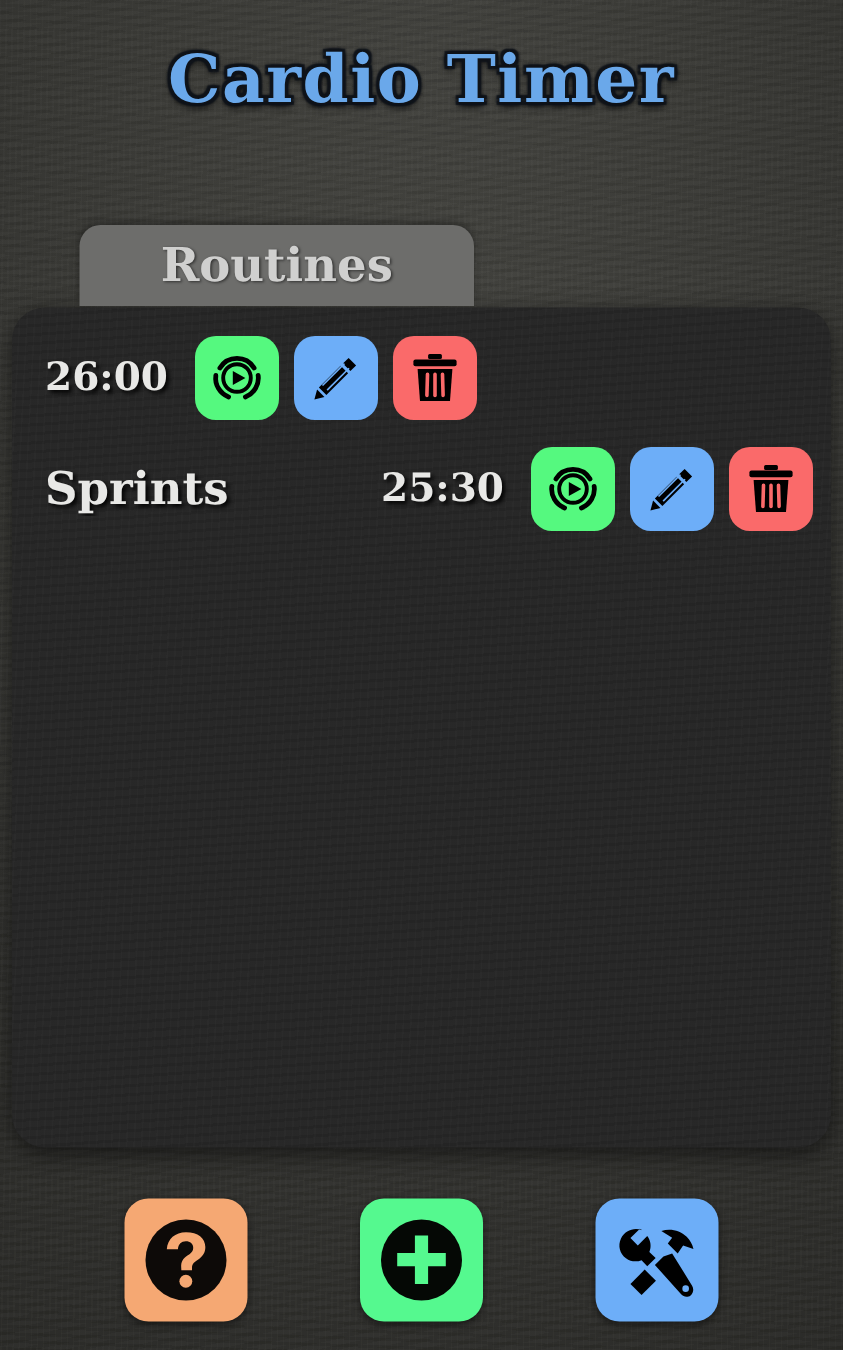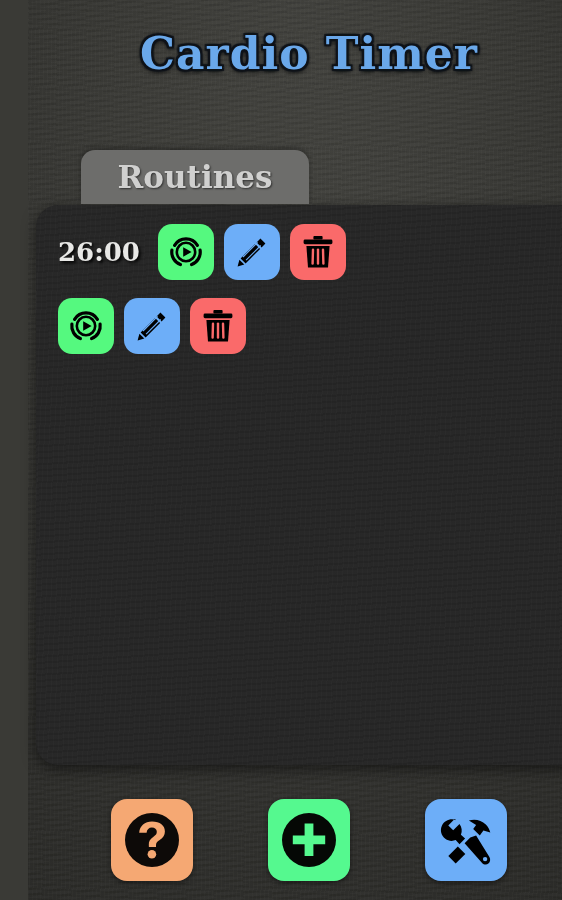--- a/index.html
+++ b/index.html
@@ -14,21 +14,20 @@
     background: #3a3a36;
     position: relative;
   }
 
   
   #app {
     position: absolute;
     inset: 0;
     background:
       radial-gradient(ellipse 120% 80% at 50% 0%, #474742 0%, #3c3c38 45%, #343430 100%);
-    margin-left: 28px;
   }
   #app::before {
     content: "";
     position: absolute;
     inset: 0;
     pointer-events: none;
     background-image:
       repeating-linear-gradient(91deg, rgba(255,255,255,0.022) 0px, rgba(255,255,255,0.022) 1px, rgba(0,0,0,0.0) 1px, rgba(0,0,0,0.0) 4px),
       repeating-linear-gradient(2deg, rgba(0,0,0,0.05) 0px, rgba(0,0,0,0.05) 2px, rgba(255,255,255,0.015) 2px, rgba(255,255,255,0.015) 5px),
       repeating-linear-gradient(168deg, rgba(0,0,0,0.045) 0px, rgba(0,0,0,0.045) 3px, rgba(255,255,255,0.01) 3px, rgba(255,255,255,0.01) 7px);
@@ -87,21 +86,21 @@
   }
   .tab-active {
     width: 232px;
     height: 60px;
     background: #262626;
     color: #49e57f;
     text-shadow: 0 0 6px rgba(73,229,127,.45), 0 2px 2px rgba(0,0,0,.8);
     box-shadow: 0 -2px 5px rgba(0,0,0,.35);
   }
   .tab-inactive {
-    width: 228px;
+    width: 263px;
     height: 54px;
     margin-left: 5px;
     background: #6d6d6b;
     color: #d0d0cf;
     text-shadow: 1px 1px 2px rgba(0,0,0,.55);
     box-shadow: 0 -2px 5px rgba(0,0,0,.3);
     text-align: center;
   }
 
   
@@ -262,20 +261,22 @@
                   <line x1="17.0" y1="15.6" x2="17.0" y2="29.6"></line>
                   <line x1="22.0" y1="15.6" x2="22.4" y2="29.6"></line>
                 </g>
               </svg>
             </span>
           </span>
         </span>
       </div>
 
       <div class="row">
+        <span class="row-name">Sprints</span>
+        <span class="row-time">25:30</span>
         <span class="row-actions">
           <span class="icon-btn" style="background:#55f97f">
             <span>
               <svg width="38" height="38" viewBox="0 0 38 38">
                 <g fill="none" stroke="#000" stroke-width="3.2" stroke-linecap="round">
                   <path d="M7.6 12.3 A13.4 13.4 0 0 1 30.4 12.3"></path>
                   <path d="M33.1 17.2 A13.4 13.4 0 0 1 24.6 31.6"></path>
                   <path d="M13.4 31.6 A13.4 13.4 0 0 1 4.9 17.2"></path>
                 </g>
                 <circle cx="19" cy="19" r="9.2" fill="none" stroke="#000" stroke-width="2.6"></circle>

